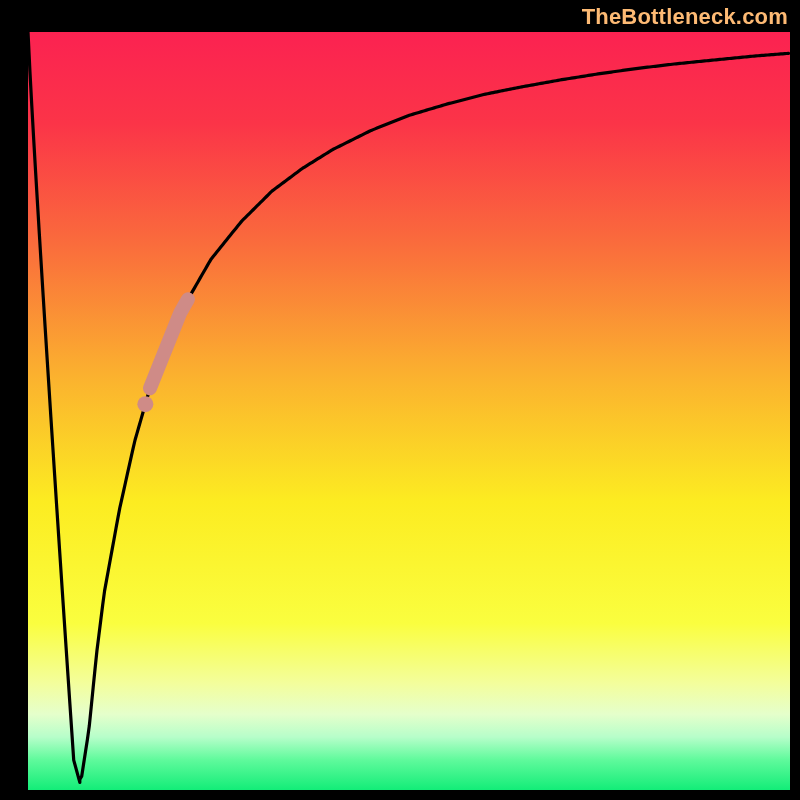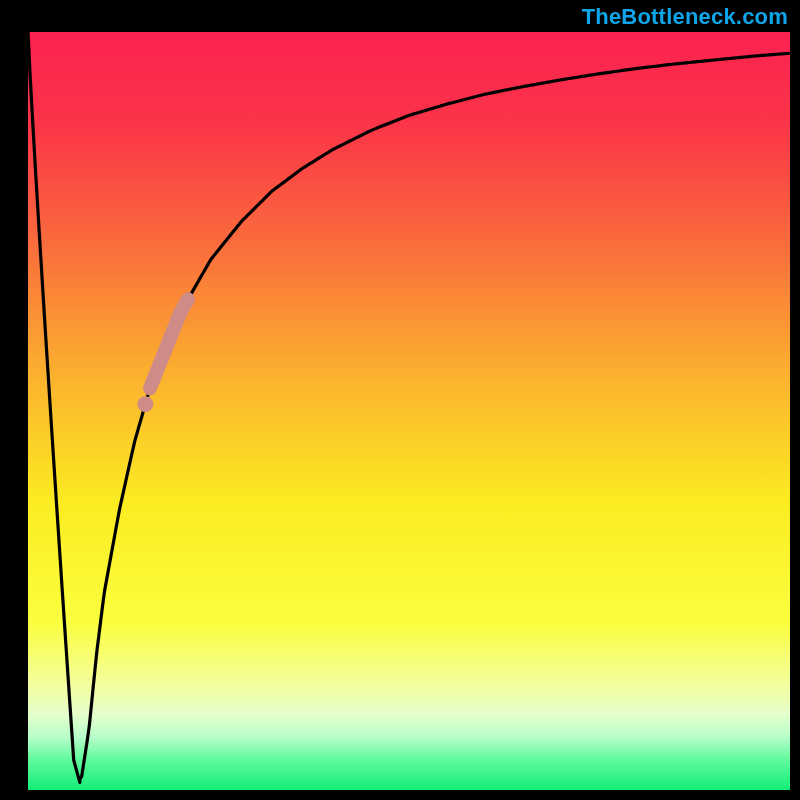--- a/index.html
+++ b/index.html
@@ -31,21 +31,21 @@
     position: absolute;
     inset: 0;
   }
   .attribution {
     position: absolute;
     top: 4px;
     right: 12px;
     font-family: Arial, Helvetica, sans-serif;
     font-size: 22px;
     font-weight: 600;
-    color: #0ea5e9;
+    color: #fdba74;
     letter-spacing: 0.2px;
   }
 </style>
 </head>
 <body>
 
 <div class="stage">
 
   <div class="attribution">TheBottleneck.com</div>
 

